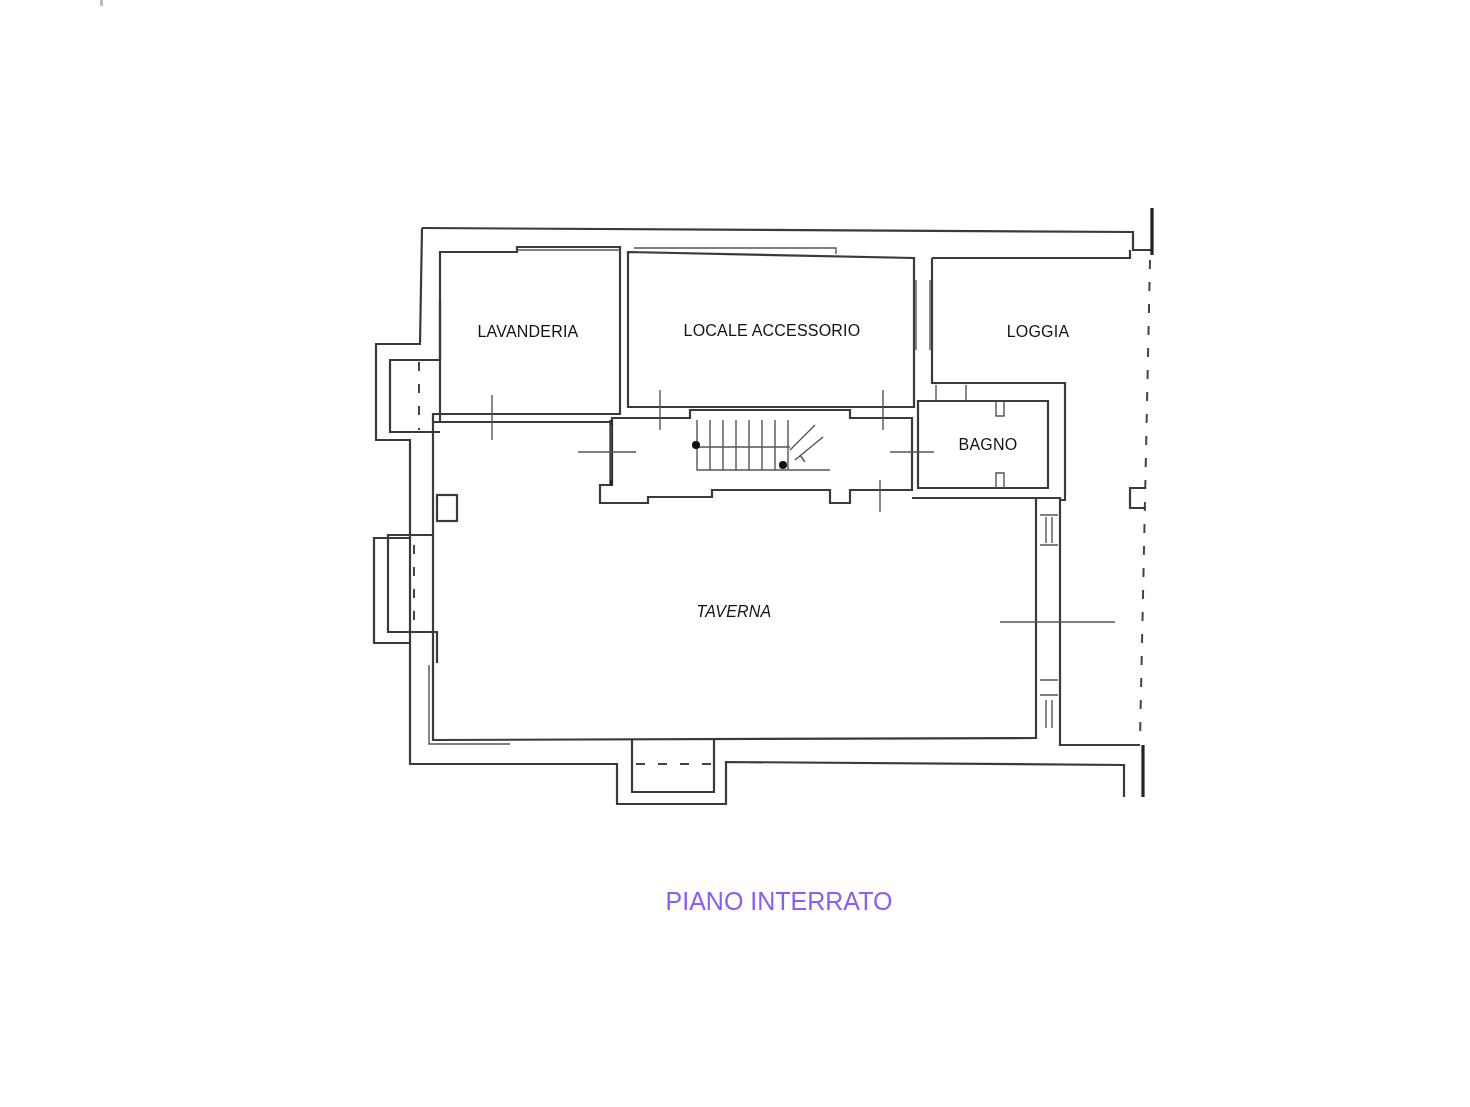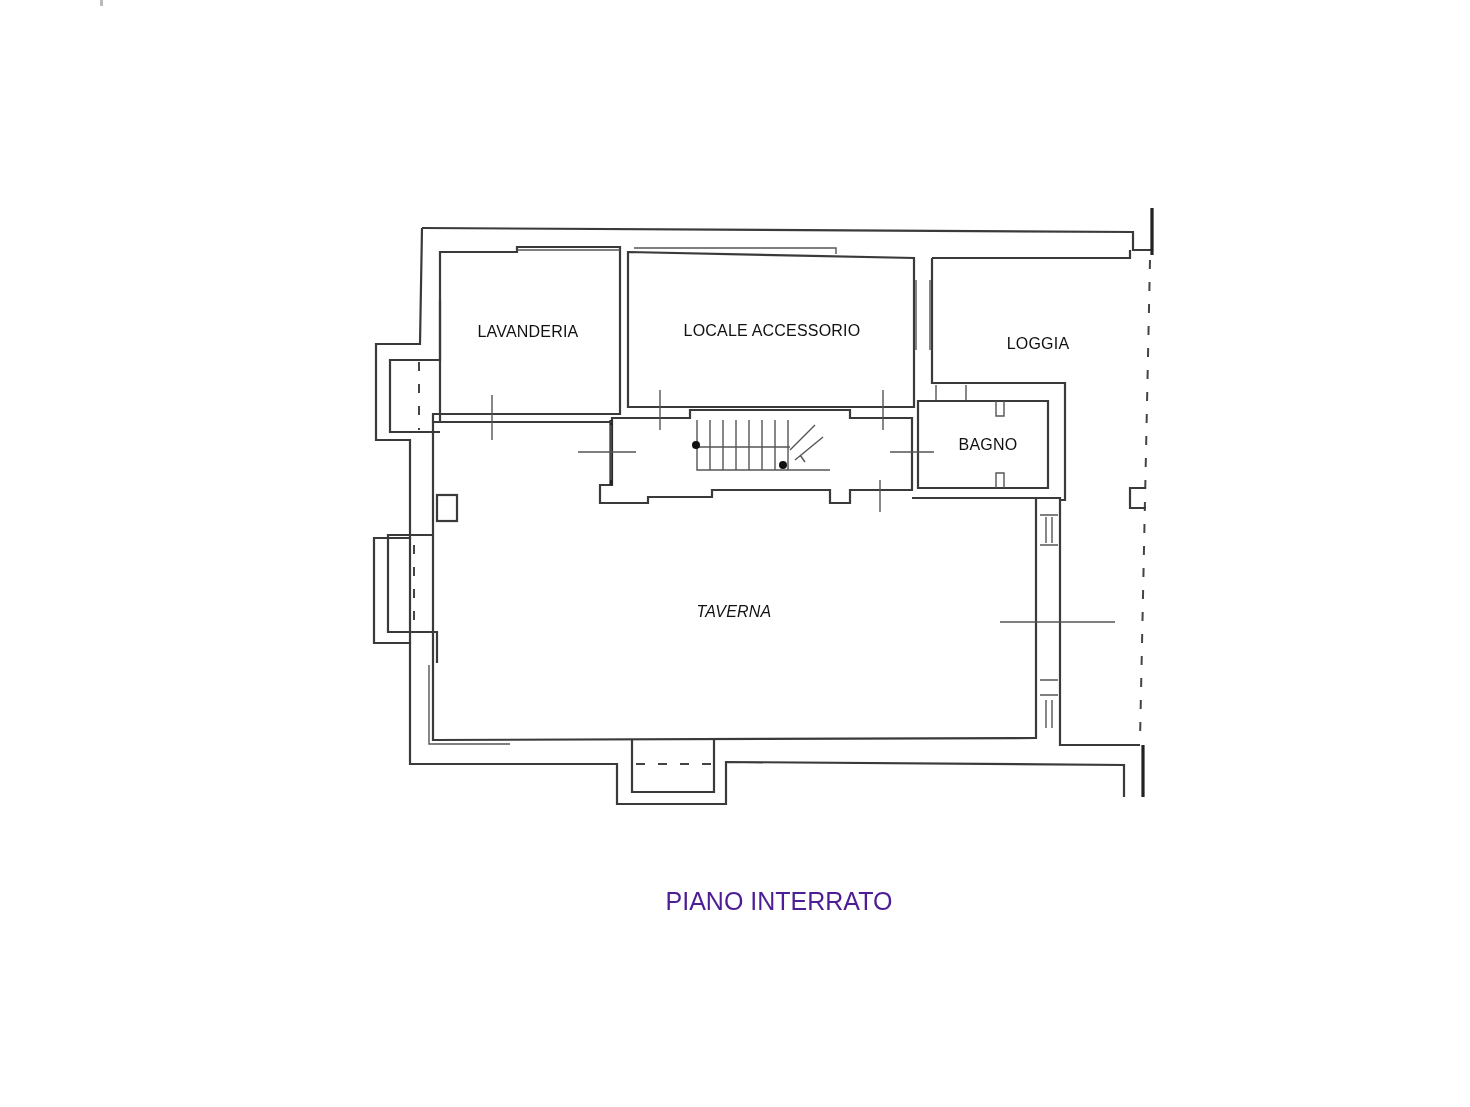--- a/index.html
+++ b/index.html
@@ -7,21 +7,21 @@
            font-family: "Liberation Sans", sans-serif; }
     .plan { position: absolute; left: 0; top: 0; width: 1470px; height: 1107px; }
     .plan svg { position: absolute; left: 0; top: 0; }
     .wall { fill: none; stroke: #3a3a3a; stroke-width: 2.2; stroke-linejoin: miter; }
     .wall-thin { fill: none; stroke: #555; stroke-width: 1.4; }
     .dash { fill: none; stroke: #444; stroke-width: 2; stroke-dasharray: 9 13; }
     .heavy { stroke: #222; stroke-width: 3.2; fill: none; }
     .room-label { position: absolute; font-size: 16px; color: #111; white-space: nowrap;
                   transform: translate(-50%, -50%); letter-spacing: 0.2px; }
     .plan-title { position: absolute; left: 779px; top: 901px; transform: translate(-50%, -50%);
-                  font-size: 25px; color: #4c1d95; white-space: nowrap; }
+                  font-size: 25px; color: #8b5cf6; white-space: nowrap; }
     .corner-mark { position: absolute; top: 0; height: 6px; background: #bbb; }
   </style>
 </head>
 <body>
 
 <div class="plan">
   <div class="corner-mark" style="left:100px;width:3px;"></div>
 
   <svg width="1470" height="1107" viewBox="0 0 1470 1107">
 
@@ -75,18 +75,18 @@
       <path d="M578 452 L636 452 M611 425 L611 480"></path>
       <path d="M660 390 L660 430"></path>
       <path d="M883 390 L883 430 M880 480 L880 512"></path>
       <path d="M890 452 L934 452"></path>
       <path d="M1000 622 L1115 622"></path>
     </g>
   </svg>
 
   <span class="room-label" style="left:528px; top:332px;">LAVANDERIA</span>
   <span class="room-label" style="left:772px; top:331px;text-align:right;">LOCALE ACCESSORIO</span>
-  <span class="room-label" style="left:1038px; top:332px;margin-top:12px;">LOGGIA</span>
+  <span class="room-label" style="left:1038px; top:332px;">LOGGIA</span>
   <span class="room-label" style="left:988px; top:445px;text-align:center;">BAGNO</span>
   <span class="room-label" style="left:734px; top:612px;font-style:italic;">TAVERNA</span>
 
   <div class="plan-title">PIANO INTERRATO</div>
 </div>
 
 </body></html>

